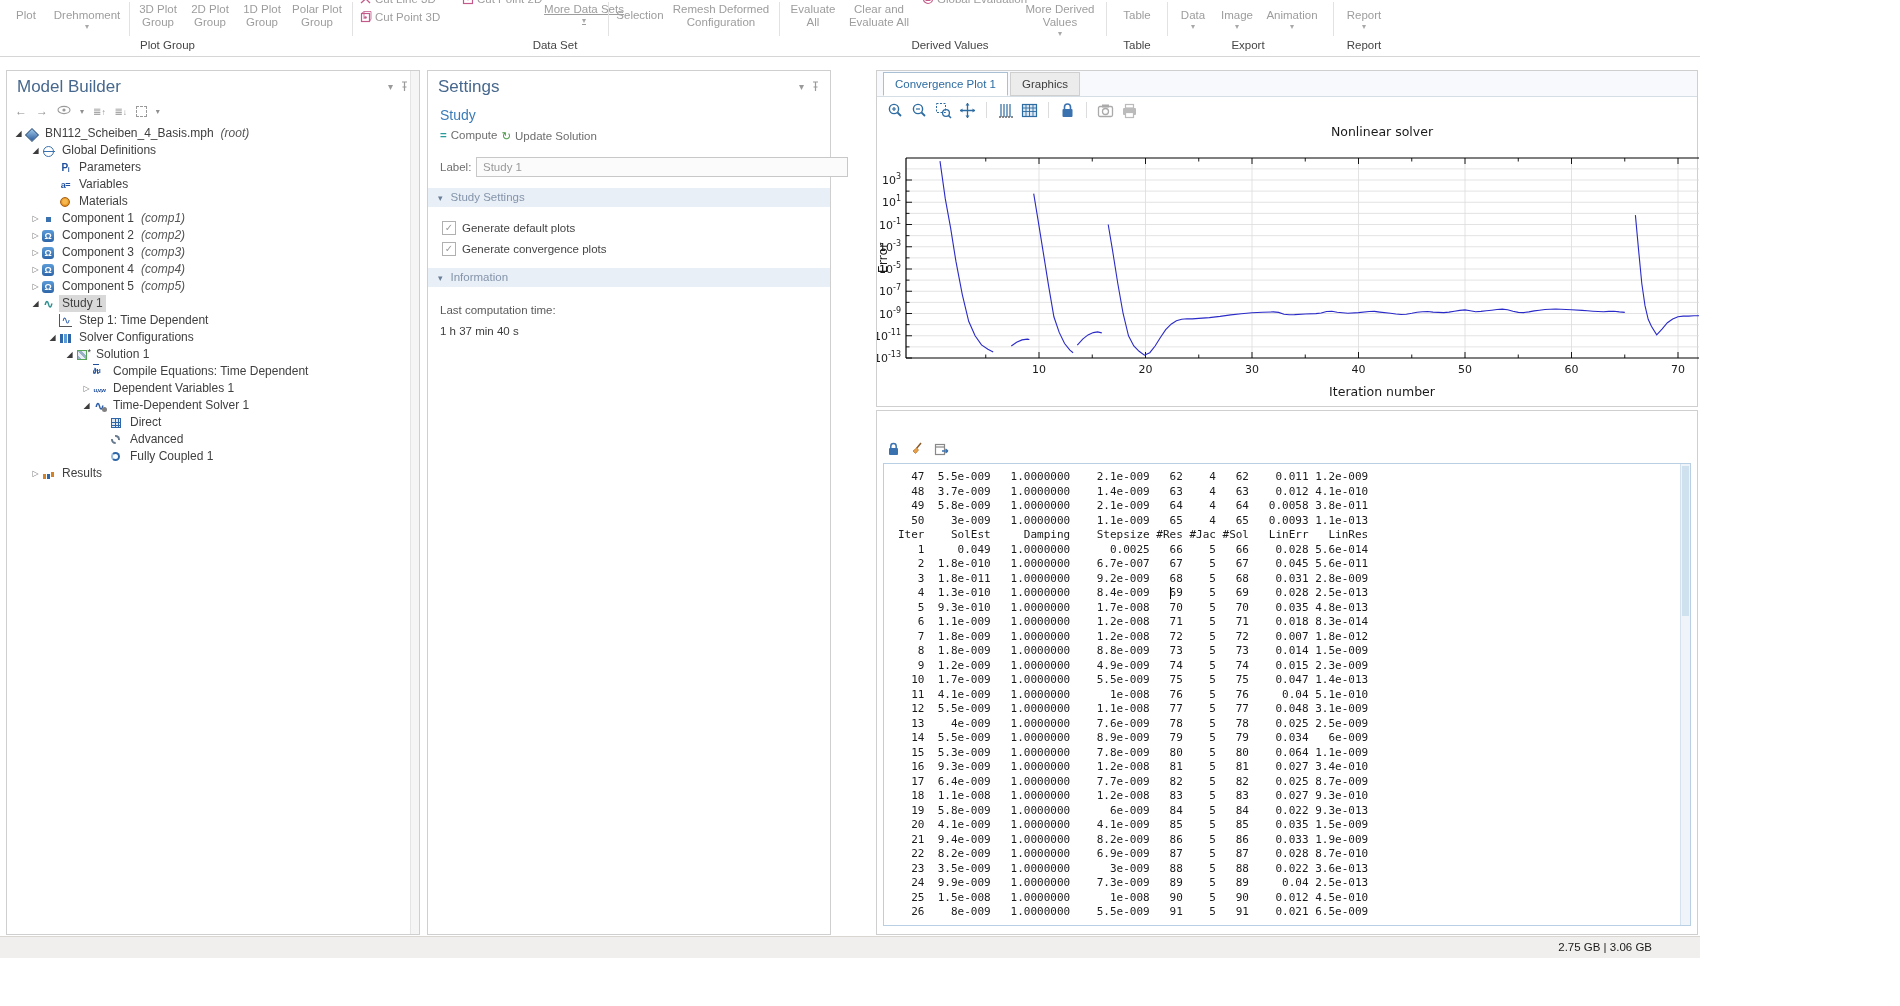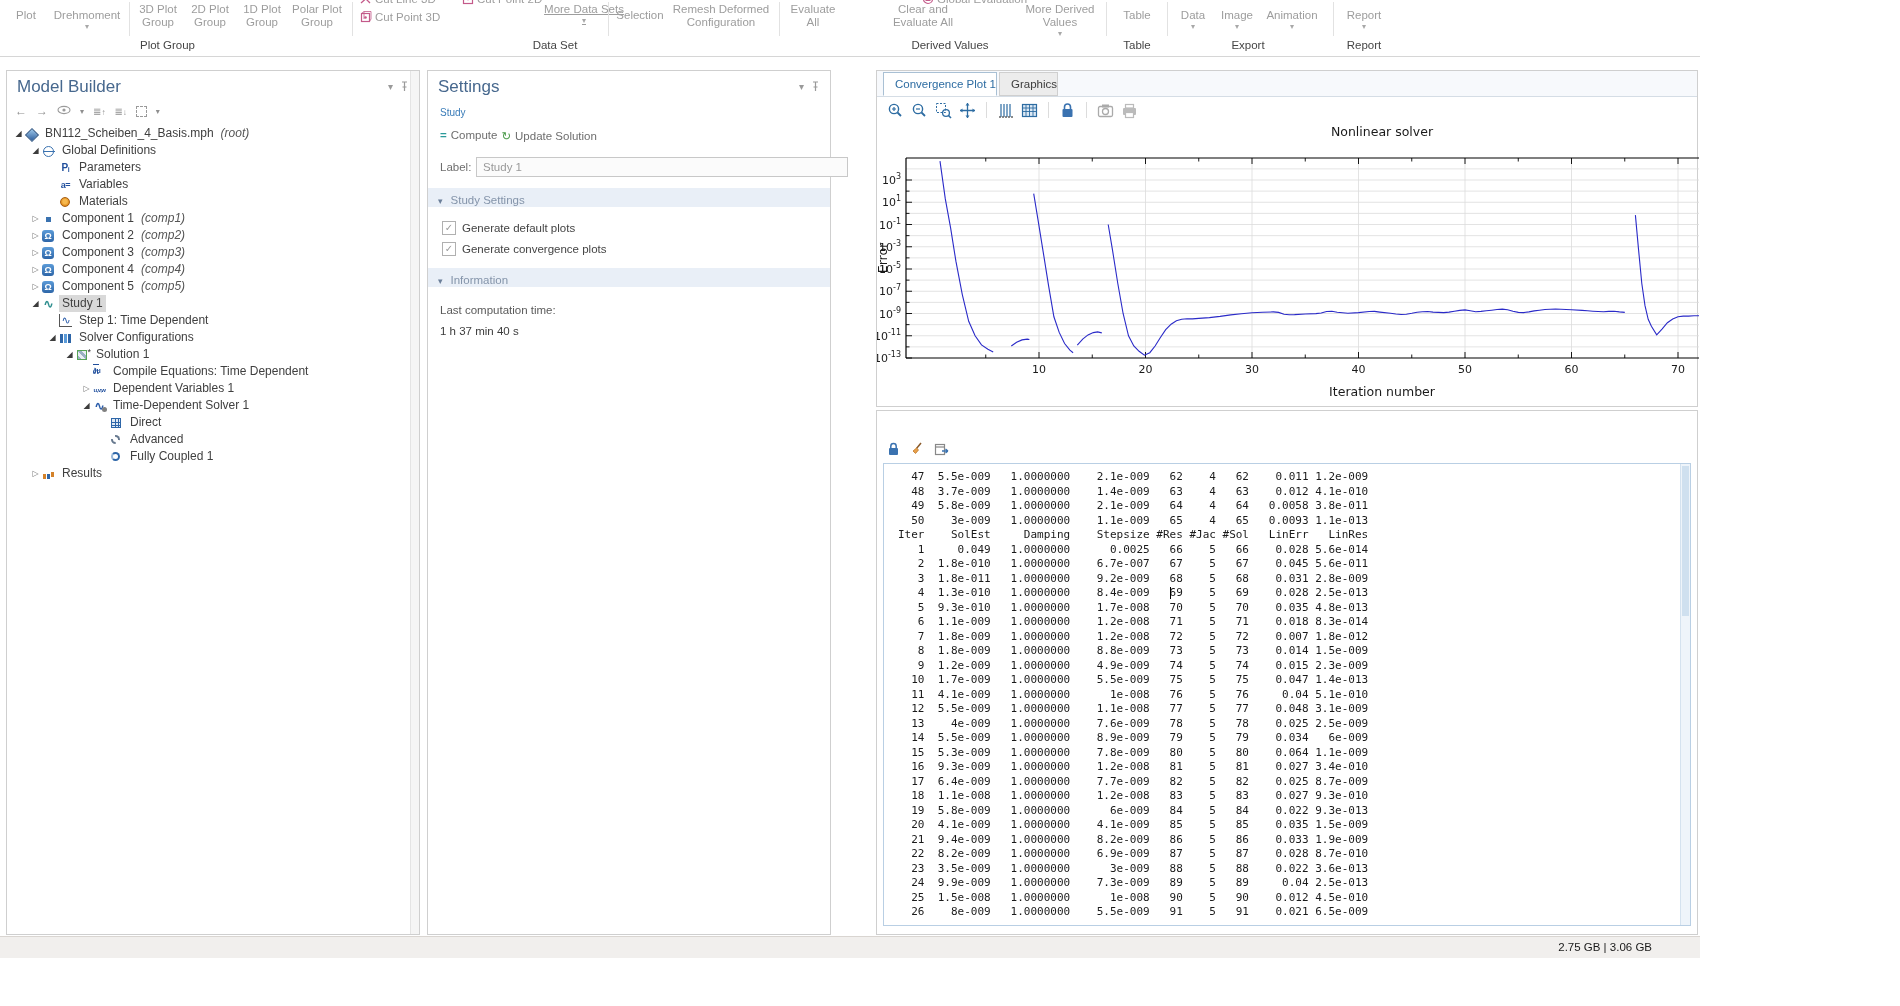--- a/index.html
+++ b/index.html
@@ -54,37 +54,37 @@
   [data-name="dependent-variables-icon"]::before{content:"u,v,w";font-size:6px;color:#1f4e9c;font-weight:bold;letter-spacing:-0.5px;}
   [data-name="time-dependent-solver-icon"]::before{content:"∿";color:#2a5caa;font-size:12px;font-weight:bold;}
   [data-name="time-dependent-solver-icon"]::after{content:"";position:absolute;right:0;bottom:1px;width:5px;height:5px;border-radius:50%;background:#808080;}
   [data-name="direct-icon"]::before{content:"";position:absolute;left:2px;top:2px;width:10px;height:10px;box-sizing:border-box;border:1px solid #2e66a8;background:linear-gradient(#2e66a8 0 0) 0 3px/10px 1px no-repeat,linear-gradient(#2e66a8 0 0) 0 6px/10px 1px no-repeat,linear-gradient(#2e66a8 0 0) 3px 0/1px 10px no-repeat,linear-gradient(#2e66a8 0 0) 6px 0/1px 10px no-repeat,#dfe9f4;}
   [data-name="advanced-icon"]::before{content:"";position:absolute;left:2px;top:2px;width:9px;height:9px;border:2px dashed #66788e;border-radius:50%;box-sizing:border-box;}
   [data-name="fully-coupled-icon"]::before{content:"";position:absolute;left:2px;top:2px;width:9px;height:9px;box-sizing:border-box;border:2px solid #2e66a8;border-left-color:#9ab8d8;border-radius:50%;}
   [data-name="results-icon"]::before{content:"";position:absolute;left:2px;bottom:2px;width:3px;height:5px;background:#d4822a;box-shadow:4px 0 0 #2e66a8,8px -2px 0 #d4822a;}
 
   
   #settings{left:427px;top:60px;width:404px;height:865px;}
-  #settings-subtitle{position:absolute;left:12px;top:36px;font-size:10px;color:#3a7cb8;}
+  #settings-subtitle{position:absolute;left:12px;top:36px;font-size:14px;color:#3a7cb8;}
   #settings-toolbar{position:absolute;left:12px;top:58px;font-size:11.5px;color:#6e6e6e;display:flex;gap:4px;}
   .st-ic-eq{color:#2a9a9a;font-weight:bold;margin-right:4px;}
   .st-ic-upd{color:#4a9a4a;margin-right:4px;}
   #label-row{position:absolute;left:12px;top:90px;font-size:11.5px;color:#6e6e6e;}
   #label-input{position:absolute;left:48px;top:86px;width:372px;height:20px;border:1px solid #c8c8c8;background:#fbfbfb;color:#9a9a9a;font-size:11.5px;font-family:"Liberation Sans",sans-serif;padding:0 6px;box-sizing:border-box;}
-  .sec-bar{position:absolute;left:0;width:100%;height:19px;background:#e9eff7;color:#8494aa;font-size:11.5px;line-height:24px;}
+  .sec-bar{position:absolute;left:0;width:100%;height:19px;background:#e9eff7;color:#8494aa;font-size:11.5px;line-height:19px;}
   .sec-bar .tri{color:#6b7f99;font-size:9px;margin:0 8px 0 10px;}
   .chk-row{position:absolute;left:14px;font-size:11.5px;color:#444;display:flex;align-items:center;gap:6px;}
   .chk{width:12px;height:12px;border:1px solid #b0b0b0;background:#fff;color:#9a9a9a;font-size:10px;line-height:12px;text-align:center;}
   .info-caption{position:absolute;left:12px;font-size:11.5px;color:#5a5a5a;}
   .info-value{position:absolute;left:12px;font-size:11.5px;color:#3c3c3c;}
 
   
   #graphics{left:876px;top:60px;width:822px;height:337px;border:1px solid #cfcfcf;}
   .tab-row{position:absolute;left:0;top:0;right:0;height:26px;background:#f7f9fc;border-bottom:1px solid #d5dde5;display:flex;align-items:flex-end;padding-left:6px;box-sizing:border-box;}
-  .tab{font-size:11.5px;color:#3c3c3c;padding:5px 0 5px 11px;border:1px solid transparent;margin-right:2px;}
+  .tab{font-size:11.5px;color:#3c3c3c;padding:5px 11px 5px 11px;border:1px solid transparent;margin-right:2px;}
   .tab.active{background:#fff;border-color:#a9c0d4;border-bottom-color:#fff;color:#2d6ca2;}
   .tab.graybg{background:#ececec;border-color:#cfcfcf;}
   .gtoolbar{position:absolute;left:0;top:26px;right:0;height:26px;background:#fff;display:flex;align-items:center;gap:7px;padding-left:10px;}
   .gt-sep{width:1px;height:16px;background:#dcdcdc;margin:0 3px;}
   .gt-ic{width:17px;height:17px;display:inline-block;}
   #chart{position:absolute;left:0;top:35px;width:822px;height:300px;}
 
   
   #logpanel{left:876px;top:400px;width:822px;height:525px;border:1px solid #cfcfcf;}
   #log-toolbar{position:absolute;left:0;top:26px;right:0;height:24px;background:#fff;display:flex;align-items:center;gap:10px;padding-left:10px;}
@@ -135,21 +135,21 @@
     </div>
     <div class="rb-item" style="left:544px;top:3px;width:80px;text-decoration:underline;" data-name="more-data-sets-button"><span>More Data Sets</span><span class="rarrow" data-name="chevron-down-icon">▾</span></div>
     <div class="rb-label" style="left:500px;width:110px;" data-name="data-set-group-label">Data Set</div>
     <div class="rb-div" style="left:608px;" data-name="ribbon-divider"></div>
 
     <div class="rb-item" style="left:613px;top:9px;width:54px;" data-name="selection-button">Selection</div>
     <div class="rb-item" style="left:667px;top:3px;width:108px;" data-name="remesh-deformed-configuration-button">Remesh Deformed Configuration</div>
     <div class="rb-div" style="left:779px;" data-name="ribbon-divider"></div>
 
     <div class="rb-item" style="left:785px;top:3px;width:56px;" data-name="evaluate-all-button">Evaluate All</div>
-    <div class="rb-item" style="left:843px;top:3px;width:72px;margin-left:44px;" data-name="clear-and-evaluate-all-button">Clear and Evaluate All</div>
+    <div class="rb-item" style="left:843px;top:3px;width:72px;" data-name="clear-and-evaluate-all-button">Clear and Evaluate All</div>
     <div class="rb-cutitem" style="left:922px;top:-7px;" data-name="global-evaluation-button">
       <svg class="rb-ic" width="12" height="12" viewBox="0 0 12 12" data-name="global-evaluation-icon">
           <circle cx="6" cy="6" r="4.5" fill="none" stroke="#c45a8a" stroke-width="1.2"></circle>
           <path d="M3.5 5 h5 M3.5 7.5 h5" stroke="#c45a8a" stroke-width="1"></path>
         </svg><span>Global Evaluation</span>
     </div>
     <div class="rb-item" style="left:1022px;top:3px;width:76px;" data-name="more-derived-values-button"><span>More Derived Values</span><span class="rarrow" data-name="chevron-down-icon">▾</span></div>
     <div class="rb-label" style="left:895px;width:110px;" data-name="derived-values-group-label">Derived Values</div>
     <div class="rb-div" style="left:1106px;" data-name="ribbon-divider"></div>
 

